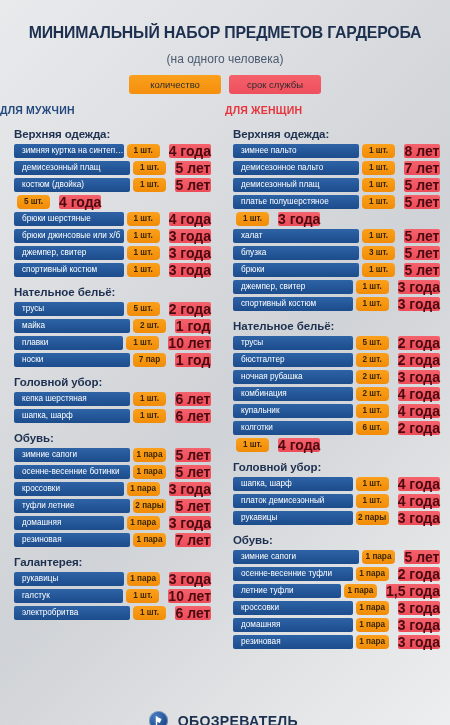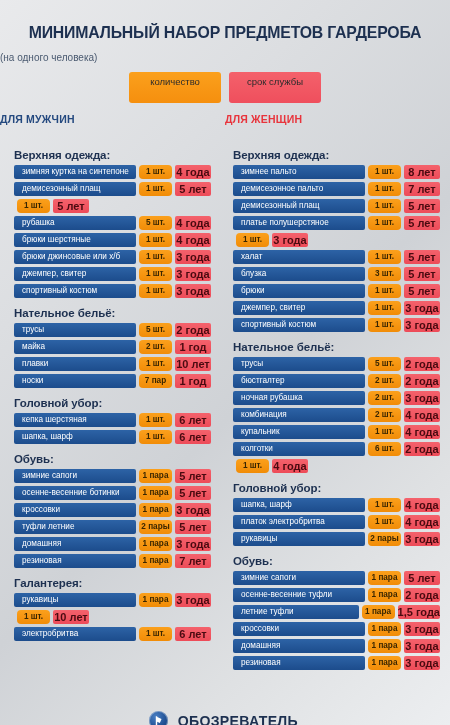--- a/index.html
+++ b/index.html
@@ -30,35 +30,36 @@
     font-size: 16.5px;
     font-weight: bold;
     letter-spacing: -0.2px;
     color: #1d3050;
     padding-top: 12px;
     line-height: 1.1;
     font-stretch: condensed;
     transform: scaleX(0.96);
   }
   .subtitle {
-    font-size: 10px;
+    text-align: center;
+    font-size: 12px;
     color: #4a5a70;
     margin-top: 4px;
   }
 
   .legend {
     display: flex;
     justify-content: center;
     gap: 8px;
     margin-top: 9px;
   }
   .legend-pill {
     font-size: 9.5px;
     color: #2b2b2b;
-    padding: 4px 0 16px 0;
+    padding: 4px 0 4px 0;
     width: 92px;
     text-align: center;
     border-radius: 3px;
     font-weight: normal;
   }
   .legend-qty {
     background: linear-gradient(180deg, #fba01c 0%, #f58f0e 100%);
   }
   .legend-term {
     background: linear-gradient(180deg, #f4616b 0%, #ef4f5d 100%);
@@ -91,21 +92,21 @@
   }
   .col-women { padding-left: 8px; padding-right: 10px; }
 
   .group-title {
     font-size: 11.5px;
     font-weight: bold;
     color: #1d3050;
     margin: 9px 0 4px 0;
     letter-spacing: -0.1px;
   }
-  .col .group-title:first-child { margin-top: 12px; }
+  .col .group-title:first-child { margin-top: 0; }
 
   .row {
     display: flex;
     align-items: stretch;
     height: 14px;
     margin-bottom: 3px;
   }
   .cell-name {
     flex: 1 1 auto;
     background: linear-gradient(180deg, #2d63a6 0%, #1c4c8c 100%);
@@ -125,24 +126,24 @@
     color: #3a2600;
     font-size: 8.2px;
     line-height: 14px;
     text-align: center;
     border-radius: 4px;
     font-weight: bold;
     white-space: nowrap;
   }
   .cell-term {
     flex: 0 0 36px;
-    margin-left: 3px;
+    margin-left: 9px;
     background: linear-gradient(180deg, #f4626c 0%, #ed4b58 100%);
     color: #4a0a10;
-    font-size: 11px;
+    font-size: 14px;
     line-height: 14px;
     text-align: center;
     border-radius: 2px;
     font-weight: bold;
     white-space: nowrap;
   }
 
   
   .footer {
     position: absolute;
@@ -197,25 +198,25 @@
           <div class="cell-name">зимняя куртка на синтепоне</div>
           <div class="cell-qty">1 шт.</div>
           <div class="cell-term">4 года</div>
         </div>
         <div class="row">
           <div class="cell-name">демисезонный плащ</div>
           <div class="cell-qty">1 шт.</div>
           <div class="cell-term">5 лет</div>
         </div>
         <div class="row">
-          <div class="cell-qty">1 шт.</div>
-          <div class="cell-term">5 лет</div>
-        </div>
-        <div class="row">
-          <div class="cell-name">рубашка</div>
+          <div class="cell-name">костюм (двойка)</div>
+          <div class="cell-qty">1 шт.</div>
+          <div class="cell-term">5 лет</div>
+        </div>
+        <div class="row">
           <div class="cell-qty">5 шт.</div>
           <div class="cell-term">4 года</div>
         </div>
         <div class="row">
           <div class="cell-name">брюки шерстяные</div>
           <div class="cell-qty">1 шт.</div>
           <div class="cell-term">4 года</div>
         </div>
         <div class="row">
           <div class="cell-name">брюки джинсовые или х/б</div>
@@ -295,20 +296,21 @@
           <div class="cell-qty">1 пара</div>
           <div class="cell-term">7 лет</div>
         </div>
         <div class="group-title">Галантерея:</div>
         <div class="row">
           <div class="cell-name">рукавицы</div>
           <div class="cell-qty">1 пара</div>
           <div class="cell-term">3 года</div>
         </div>
         <div class="row">
+          <div class="cell-name">галстук</div>
           <div class="cell-qty">1 шт.</div>
           <div class="cell-term">10 лет</div>
         </div>
         <div class="row">
           <div class="cell-name">электробритва</div>
           <div class="cell-qty">1 шт.</div>
           <div class="cell-term">6 лет</div>
         </div>
       </div>
     <div class="col col-women" id="col-women">
@@ -397,21 +399,21 @@
           <div class="cell-qty">1 шт.</div>
           <div class="cell-term">4 года</div>
         </div>
         <div class="group-title">Головной убор:</div>
         <div class="row">
           <div class="cell-name">шапка, шарф</div>
           <div class="cell-qty">1 шт.</div>
           <div class="cell-term">4 года</div>
         </div>
         <div class="row">
-          <div class="cell-name">платок электробритва</div>
+          <div class="cell-name">платок демисезонный</div>
           <div class="cell-qty">1 шт.</div>
           <div class="cell-term">4 года</div>
         </div>
         <div class="row">
           <div class="cell-name">рукавицы</div>
           <div class="cell-qty">2 пары</div>
           <div class="cell-term">3 года</div>
         </div>
         <div class="group-title">Обувь:</div>
         <div class="row">

